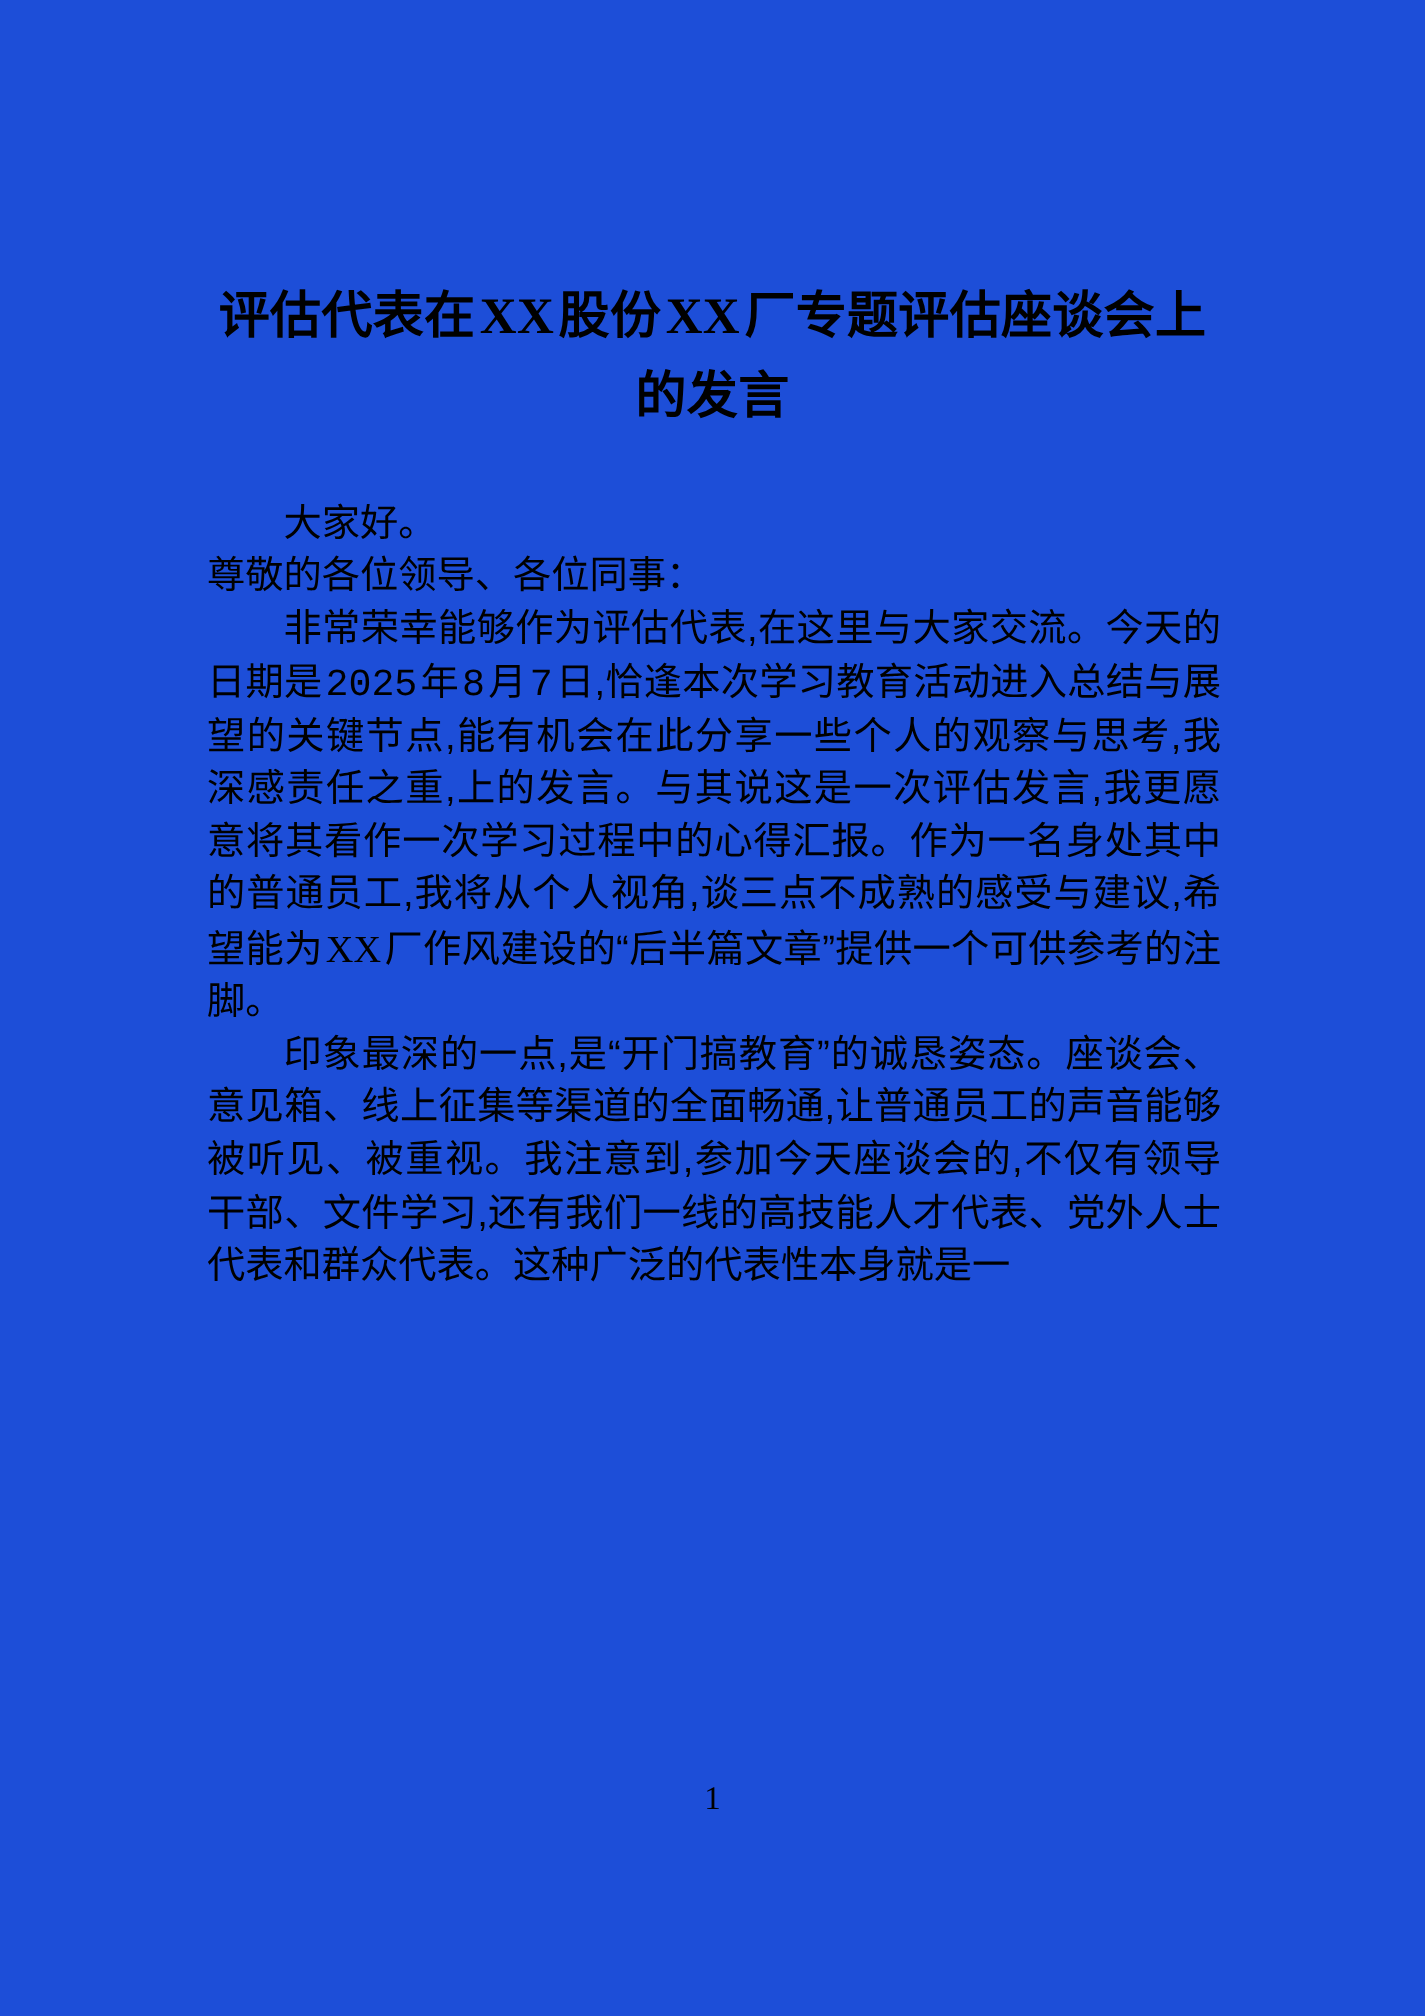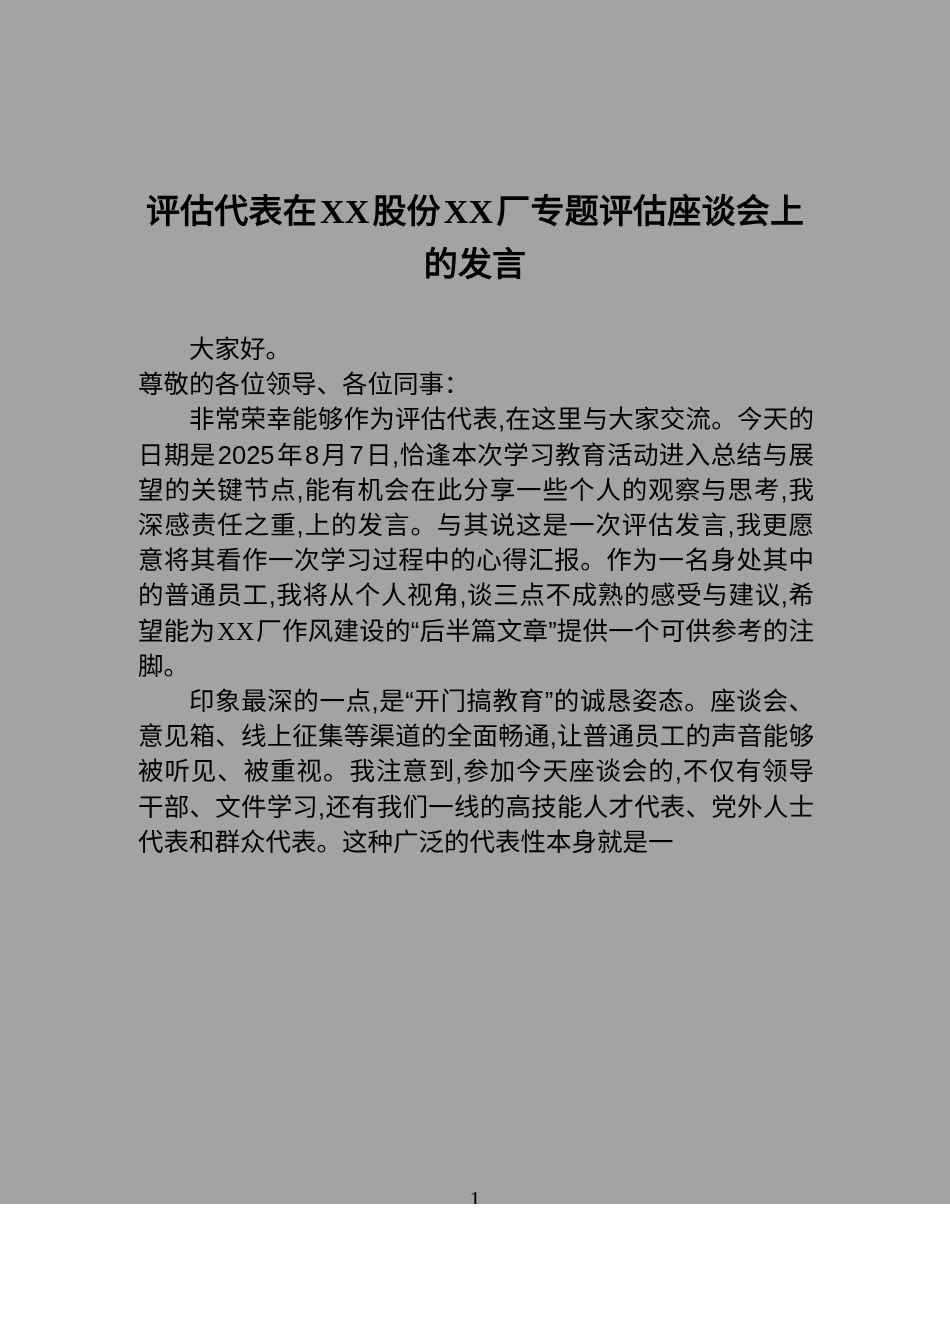--- a/index.html
+++ b/index.html
@@ -5,23 +5,23 @@
 <style>
   html, body {
     margin: 0;
     padding: 0;
     background: #ffffff;
   }
 
   .page {
     position: relative;
     width: 950px;
-    height: 1204px;
+    height: 1344px;
     margin: 0 auto;
-    background: #a3a3a3;
+    background: #1d4ed8;
     box-sizing: border-box;
     overflow: hidden;
   }
 
   .doc-title {
     position: absolute;
     top: 162px;
     left: 138px;
     width: 674px;
     text-align: center;
@@ -64,21 +64,21 @@
     text-indent: 0;
   }
 
   
   .latin {
     font-family: "Liberation Serif", "DejaVu Serif", serif;
     padding: 0 2px;
   }
 
   .num {
-    font-family: Liberation Sans, sans-serif;
+    font-family: Liberation Mono, monospace;
     padding: 0 2px;
   }
 
   .page-number {
     position: absolute;
     top: 1186px;
     left: 0;
     width: 950px;
     text-align: center;
     font-family: "Liberation Serif", "DejaVu Serif", serif;

